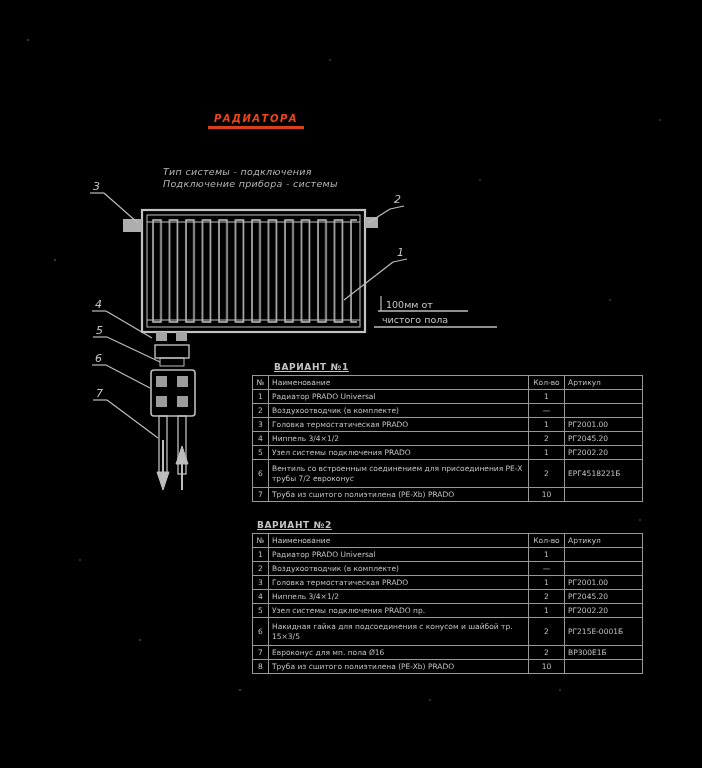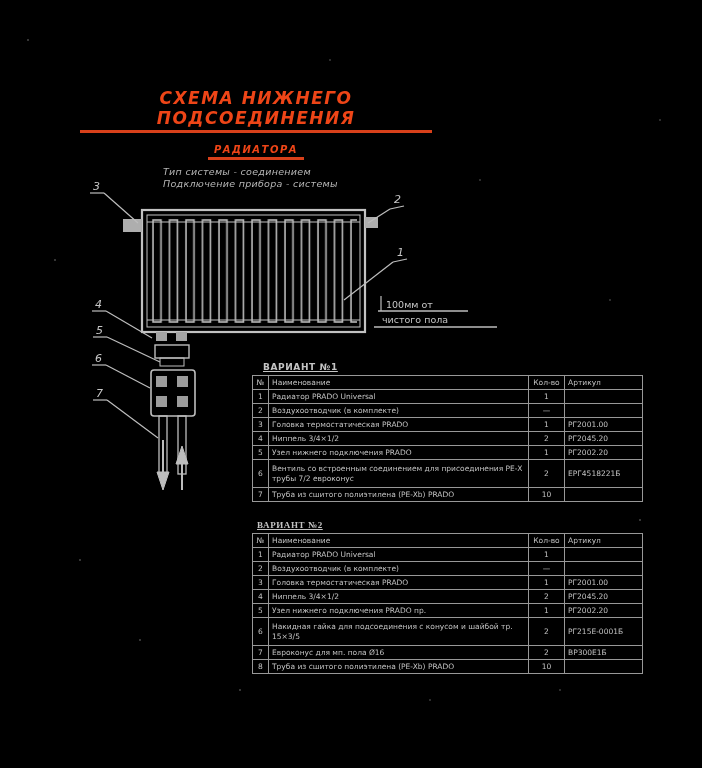--- a/index.html
+++ b/index.html
@@ -23,35 +23,35 @@
   
   .variant-label{position:absolute;font:bold 9px "DejaVu Sans",sans-serif;color:#c4c4c4;
         letter-spacing:.6px;text-decoration:underline;}
   .spec{position:absolute;border-collapse:collapse;table-layout:fixed;width:390px;
         font:7.5px "DejaVu Sans",sans-serif;color:#c2c2c2;}
   .spec th,.spec td{border:1px solid #989898;padding:0 3px;height:13px;overflow:hidden;
         text-align:left;font-weight:normal;line-height:1.25;}
   .spec .num{text-align:center;padding:0 1px;}
   .spec .qty{text-align:center;}
   .spec tr.tall td{height:27px;}
-  #lbl1{left:263px;top:362px;text-align:center;}  #tbl1{left:252px;top:375px;}
-  #lbl2{left:257px;top:520px;font-family:Liberation Serif, serif;}  #tbl2{left:252px;top:533px;}
+  #lbl1{left:274px;top:362px;text-align:center;}  #tbl1{left:252px;top:375px;}
+  #lbl2{left:257px;top:520px;}  #tbl2{left:252px;top:533px;}
 </style>
 </head>
 <body>
 
 <div id="page">
 
   <div id="title">
-    <span class="t-line">СХЕМА НИЖНЕГО ПОДСОЕДИНЕНИЯ</span><br>
+    <br>
     <span class="t-line t-line2">РАДИАТОРА</span>
   </div>
 
   <div id="subtitle">
-    <div>Тип системы  -  соединением</div>
+    <div>Тип системы  -  подключения</div>
     <div>Подключение прибора  -  системы</div>
   </div>
 
   <svg id="diagram" width="702" height="768" viewBox="0 0 702 768">
     <defs>
       <pattern id="fins" x="150" y="218" width="16.5" height="106" patternUnits="userSpaceOnUse">
         <rect x="3" y="2" width="8" height="102" fill="none" stroke="#b9b9b9" stroke-width="1.6"></rect>
       </pattern>
     </defs>
 
@@ -175,21 +175,21 @@
       <td>РГ2001.00</td>
     </tr>
     <tr>
       <td class="num">4</td>
       <td>Ниппель 3/4×1/2</td>
       <td class="qty">2</td>
       <td>РГ2045.20</td>
     </tr>
     <tr>
       <td class="num">5</td>
-      <td>Узел нижнего подключения PRADO</td>
+      <td>Узел системы подключения PRADO</td>
       <td class="qty">1</td>
       <td>РГ2002.20</td>
     </tr>
     <tr class="tall">
       <td class="num">6</td>
       <td>Вентиль со встроенным соединением для присоединения PE-X трубы 7/2 евроконус</td>
       <td class="qty">2</td>
       <td>ЕРГ4518221Б</td>
     </tr>
     <tr>
@@ -235,21 +235,21 @@
       <td>РГ2001.00</td>
     </tr>
     <tr>
       <td class="num">4</td>
       <td>Ниппель 3/4×1/2</td>
       <td class="qty">2</td>
       <td>РГ2045.20</td>
     </tr>
     <tr>
       <td class="num">5</td>
-      <td>Узел нижнего подключения PRADO пр.</td>
+      <td>Узел системы подключения PRADO пр.</td>
       <td class="qty">1</td>
       <td>РГ2002.20</td>
     </tr>
     <tr class="tall">
       <td class="num">6</td>
       <td>Накидная гайка для подсоединения с конусом и шайбой тр. 15×3/5</td>
       <td class="qty">2</td>
       <td>РГ215Е-0001Б</td>
     </tr>
     <tr>

